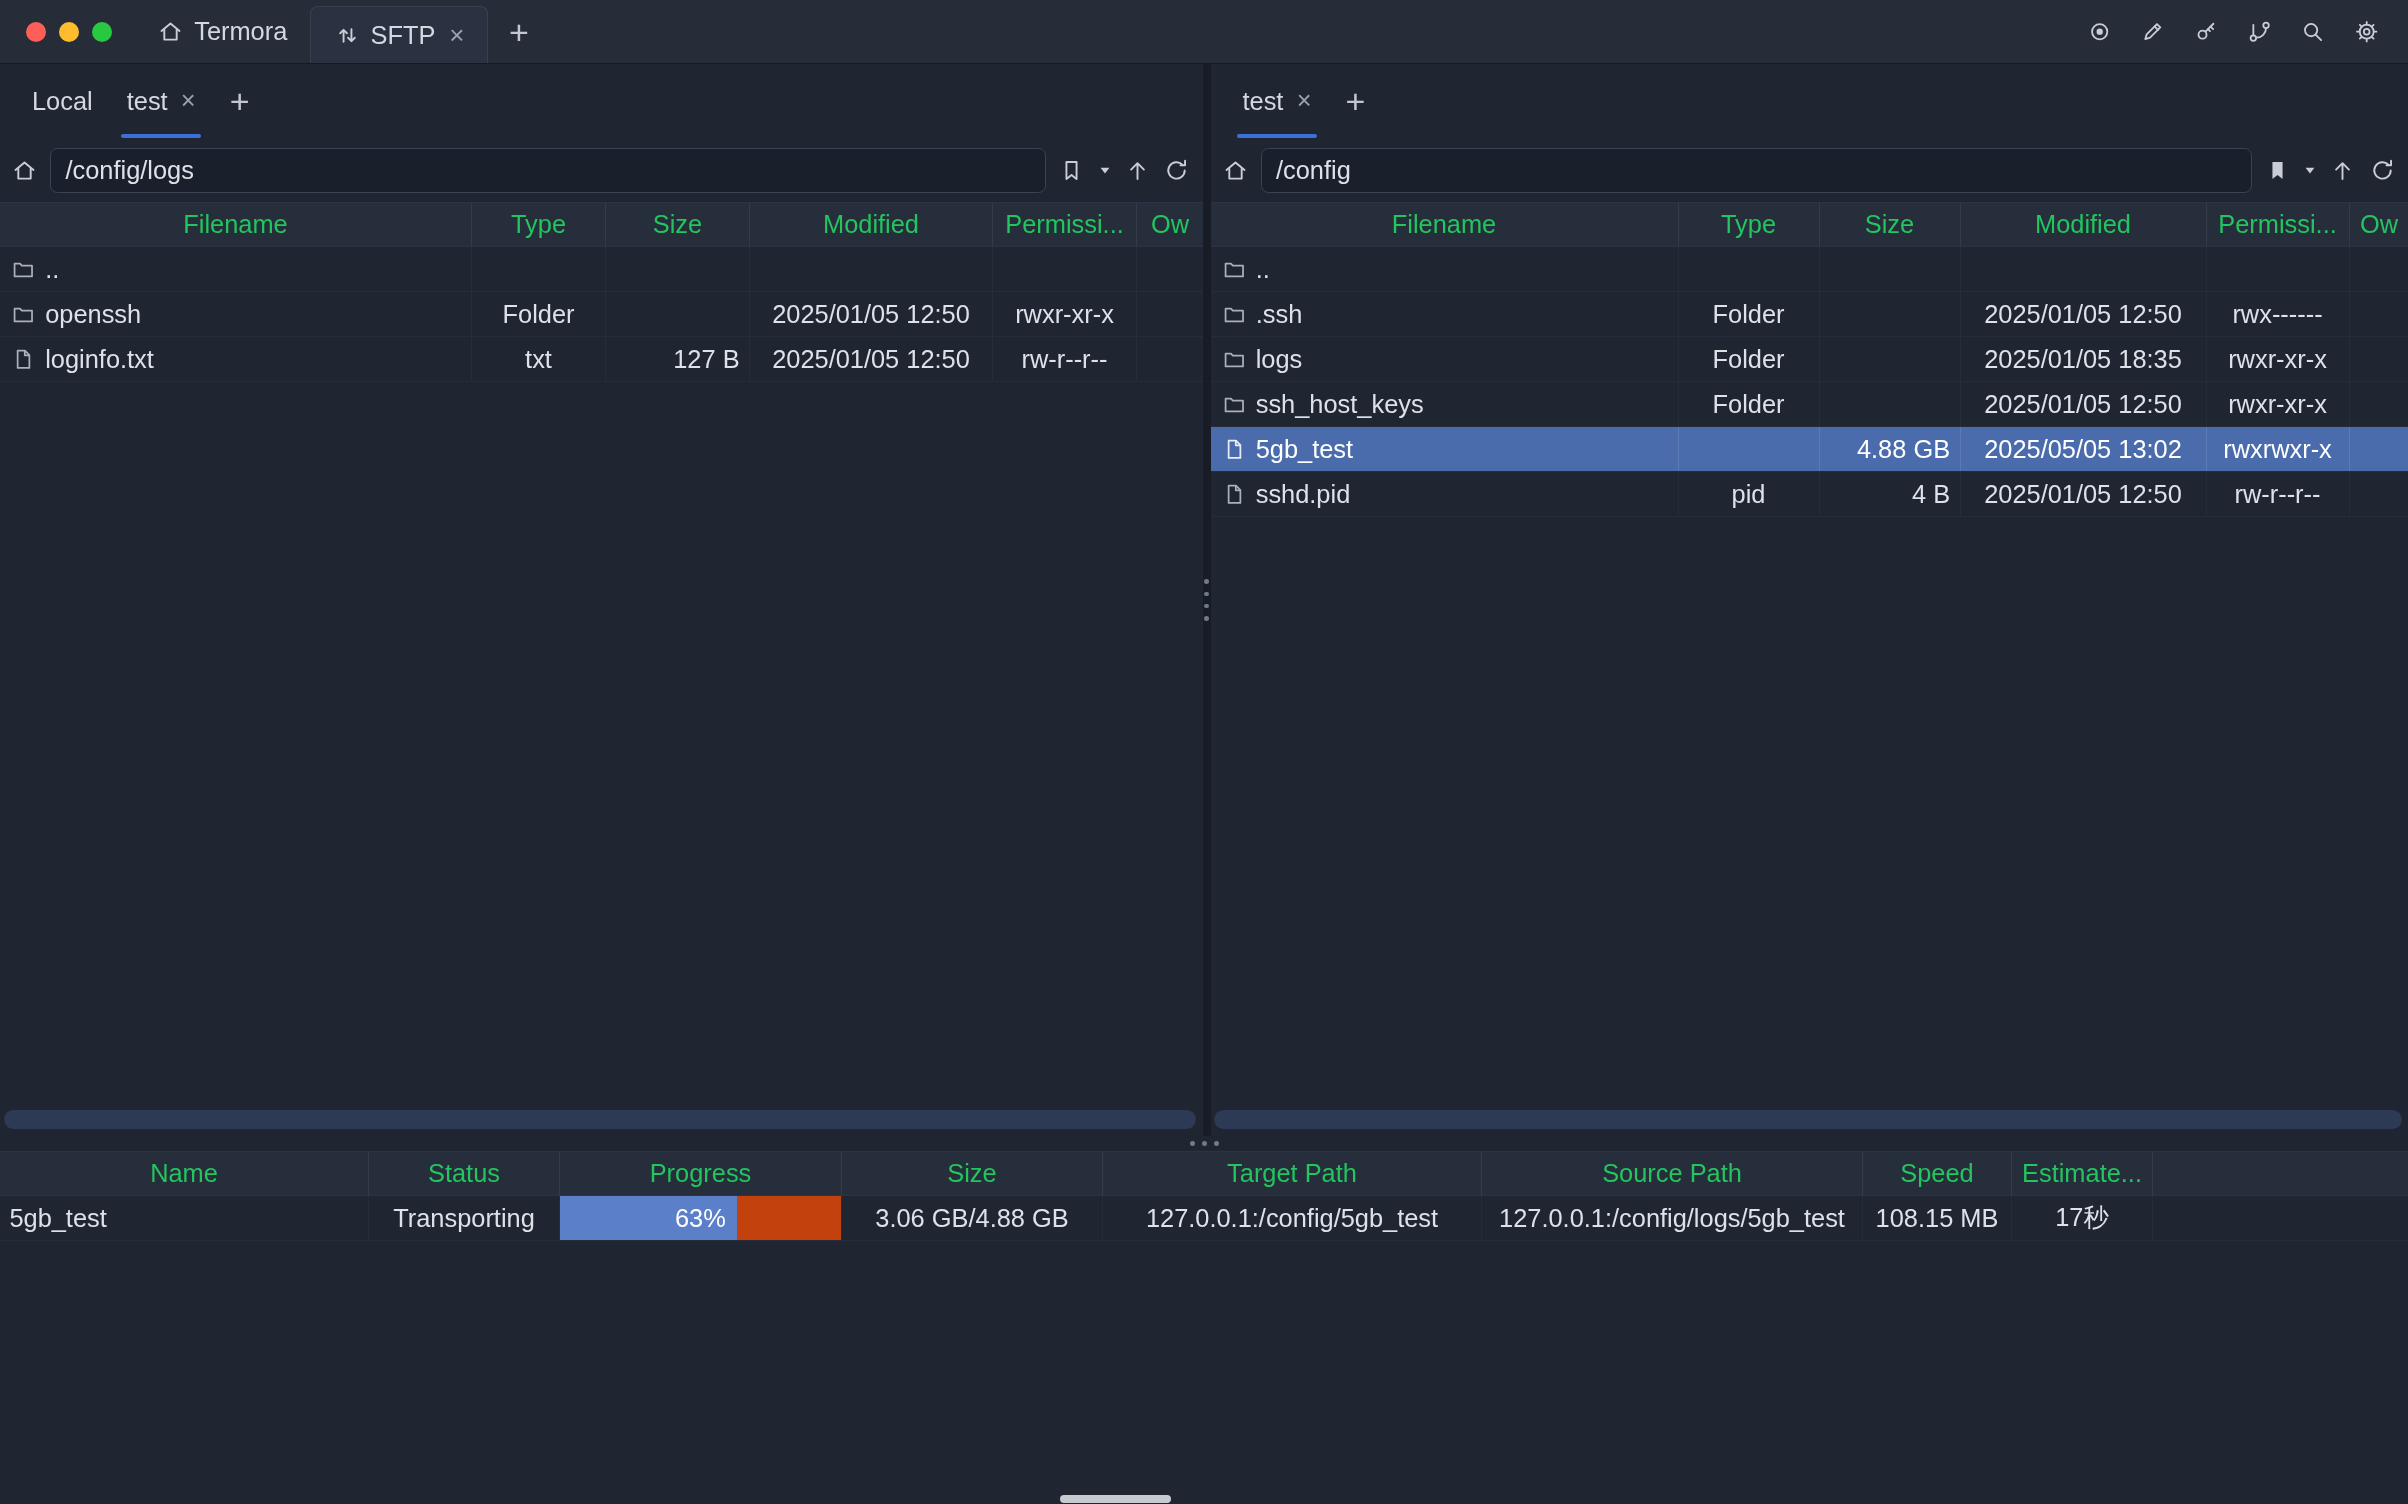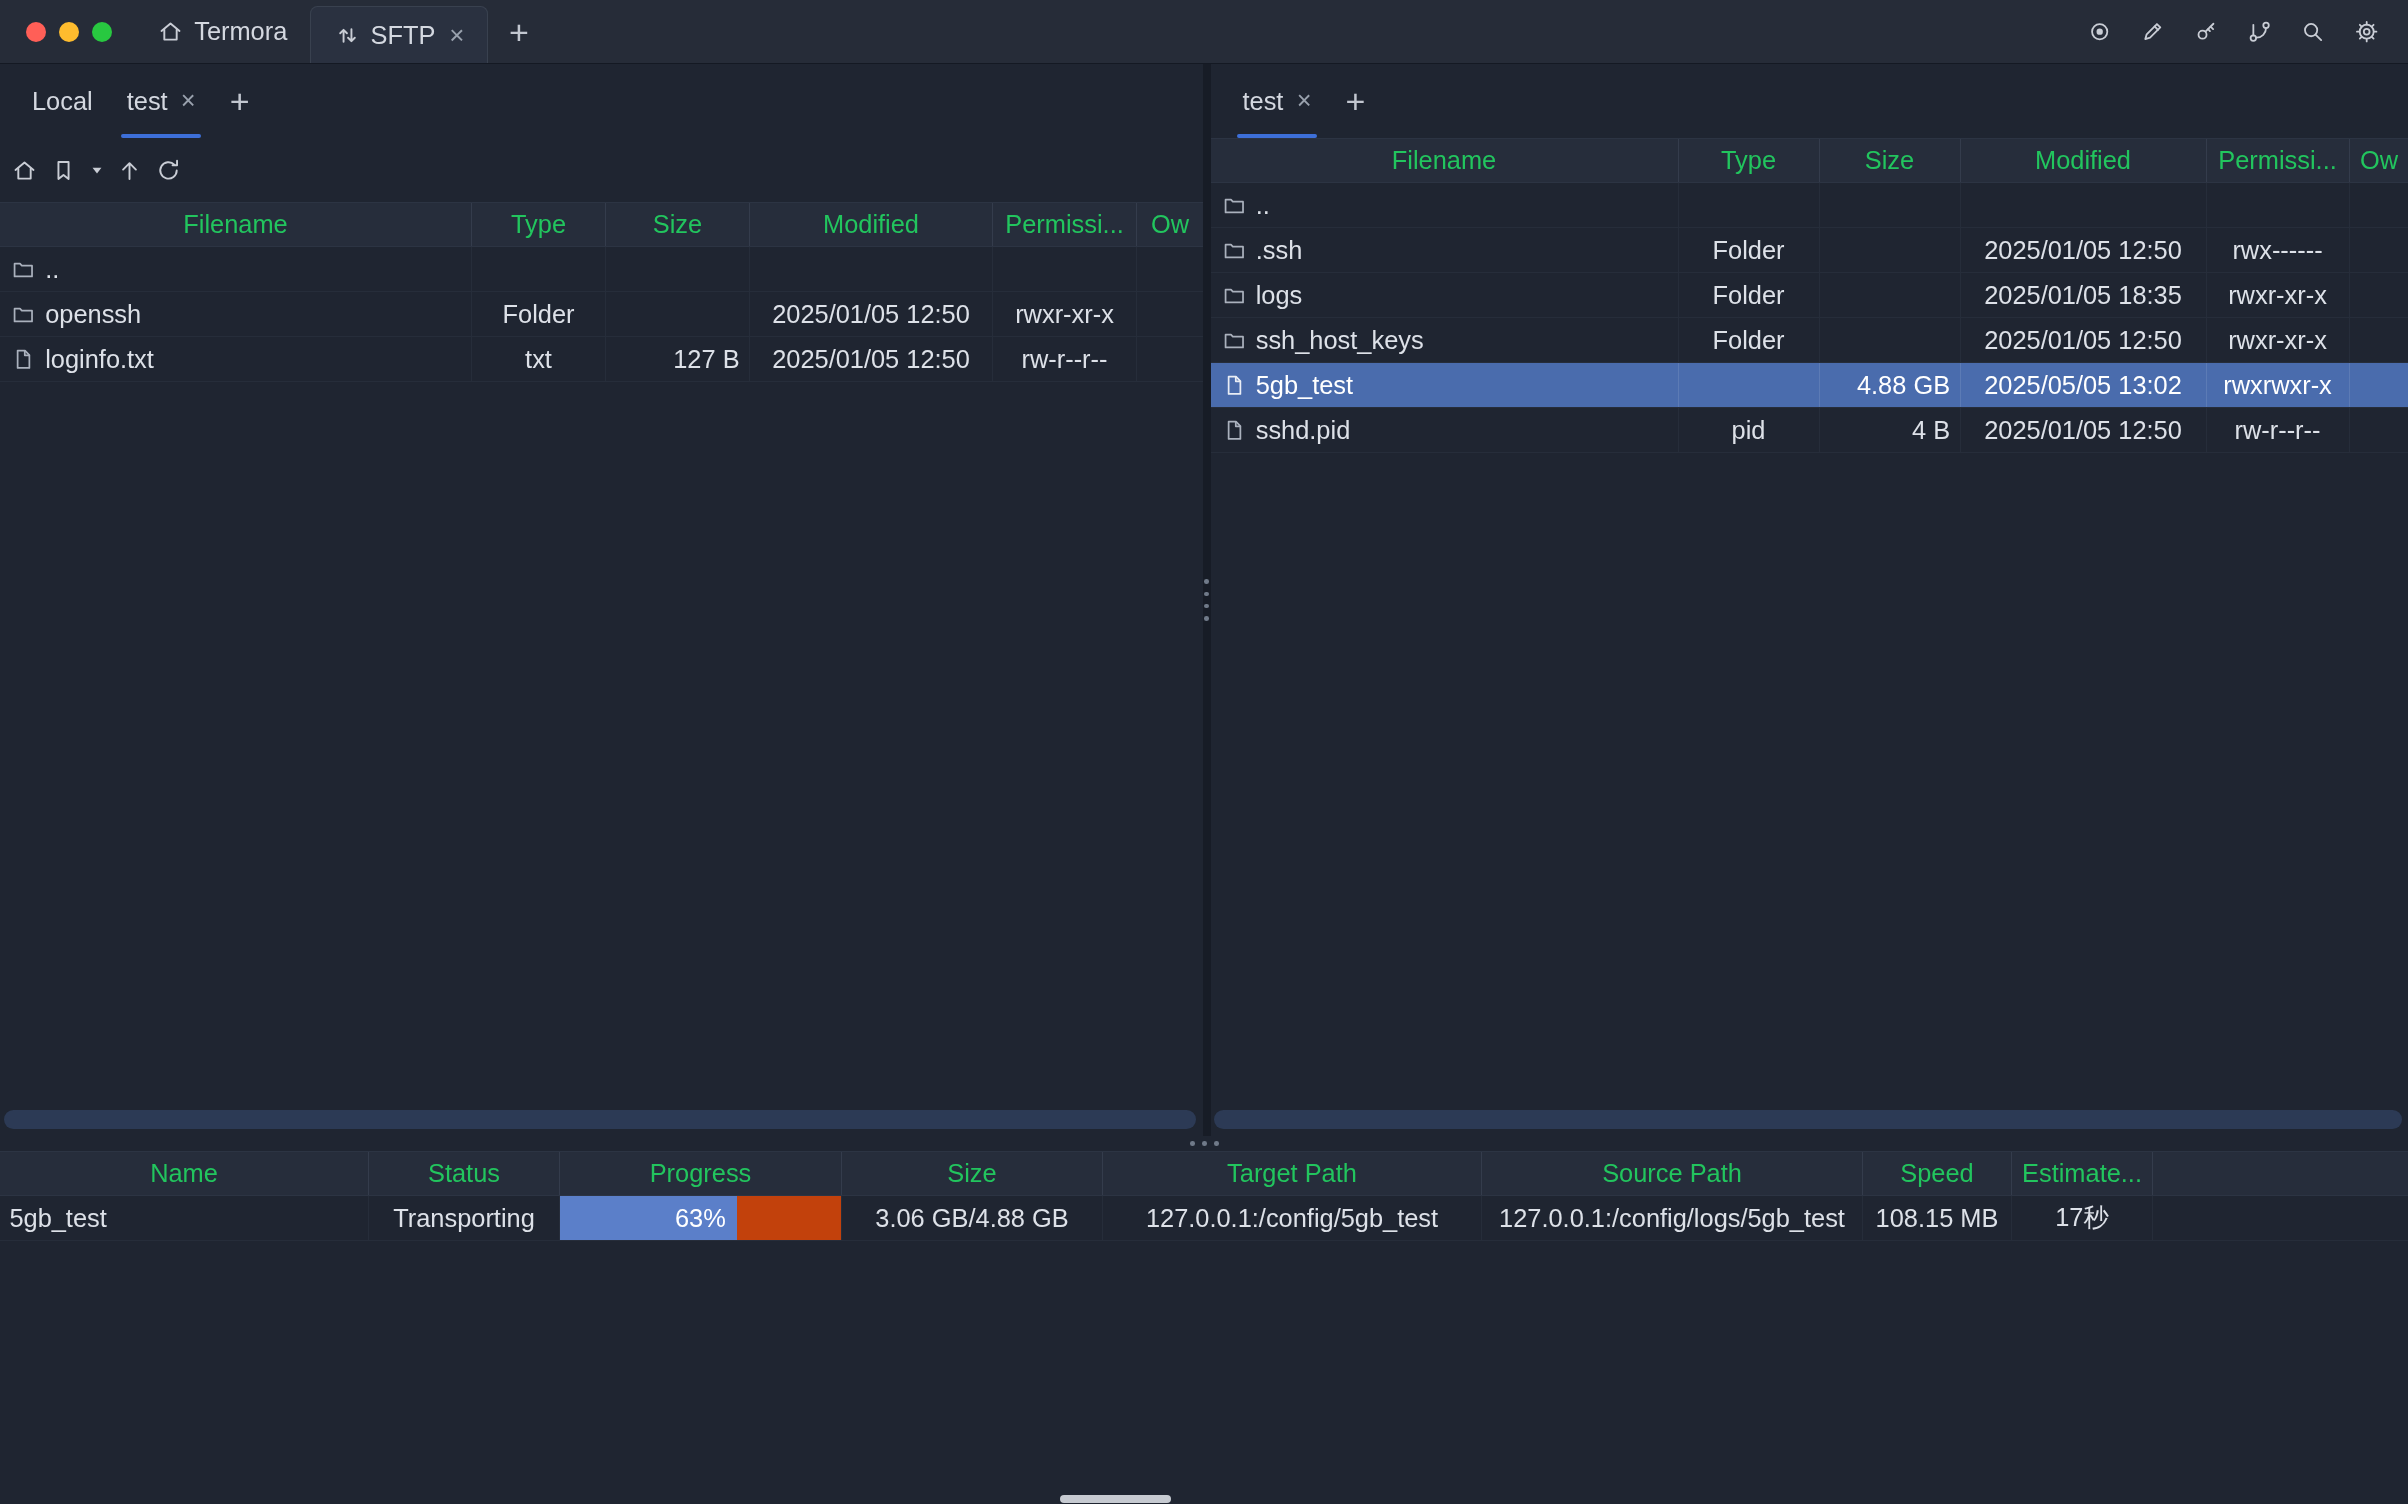--- a/index.html
+++ b/index.html
@@ -174,20 +174,21 @@
         <div class="ptab-add">+</div>
       </div>
 
       <div class="pathbar">
         <span class="pbicon">
           <svg class="ic" viewBox="0 0 24 24">
               <path d="M4 11.5 L12 4.8 l8 6.7"></path>
               <path d="M6.5 10.3 V19.2 h11 V10.3"></path>
             </svg>
         </span>
+        <input class="pathinput" value="/config/logs" style="">
         <span class="pbicon">
           <svg class="ic" viewBox="0 0 24 24">
               <path d="M7.5 4.5 h9 V19.5 l-4.5-3.6 -4.5 3.6 z"></path>
             </svg>
         </span>
         <span class="pbicon caret">
           <svg class="ic fillme" viewBox="0 0 12 12">
               <path d="M2.2 4 h7.6 L6 9 z"></path>
             </svg>
         </span>
@@ -274,20 +275,50 @@
 
     <section class="panel right">
       <div class="ptabs">
         <div class="ptab active">
           <span>test</span>
           <span class="xbtn">×</span>
         </div>
         <div class="ptab-add">+</div>
       </div>
 
+      <div class="pathbar">
+        <span class="pbicon">
+          <svg class="ic" viewBox="0 0 24 24">
+              <path d="M4 11.5 L12 4.8 l8 6.7"></path>
+              <path d="M6.5 10.3 V19.2 h11 V10.3"></path>
+            </svg>
+        </span>
+        <input class="pathinput" value="/config" style="">
+        <span class="pbicon">
+          <svg class="ic fillme" viewBox="0 0 24 24">
+              <path d="M7.5 4.5 h9 V19.5 l-4.5-3.6 -4.5 3.6 z"></path>
+            </svg>
+        </span>
+        <span class="pbicon caret">
+          <svg class="ic fillme" viewBox="0 0 12 12">
+              <path d="M2.2 4 h7.6 L6 9 z"></path>
+            </svg>
+        </span>
+        <span class="pbicon">
+          <svg class="ic" viewBox="0 0 24 24">
+              <path d="M12 19.5 V5.5 M6.3 11.2 L12 5.5 l5.7 5.7"></path>
+            </svg>
+        </span>
+        <span class="pbicon">
+          <svg class="ic" viewBox="0 0 24 24">
+              <path d="M19.3 12 a7.3 7.3 0 1 1 -2.1-5.2"></path>
+              <path d="M19.6 3.4 v4 h-4"></path>
+            </svg>
+        </span>
+      </div>
 
       <div class="ftable">
         <div class="fhead grid-right" id="rhead">
             <div class="hcell">Filename</div>
             <div class="hcell">Type</div>
             <div class="hcell">Size</div>
             <div class="hcell">Modified</div>
             <div class="hcell">Permissi...</div>
             <div class="hcell">Ow</div>
           </div>

